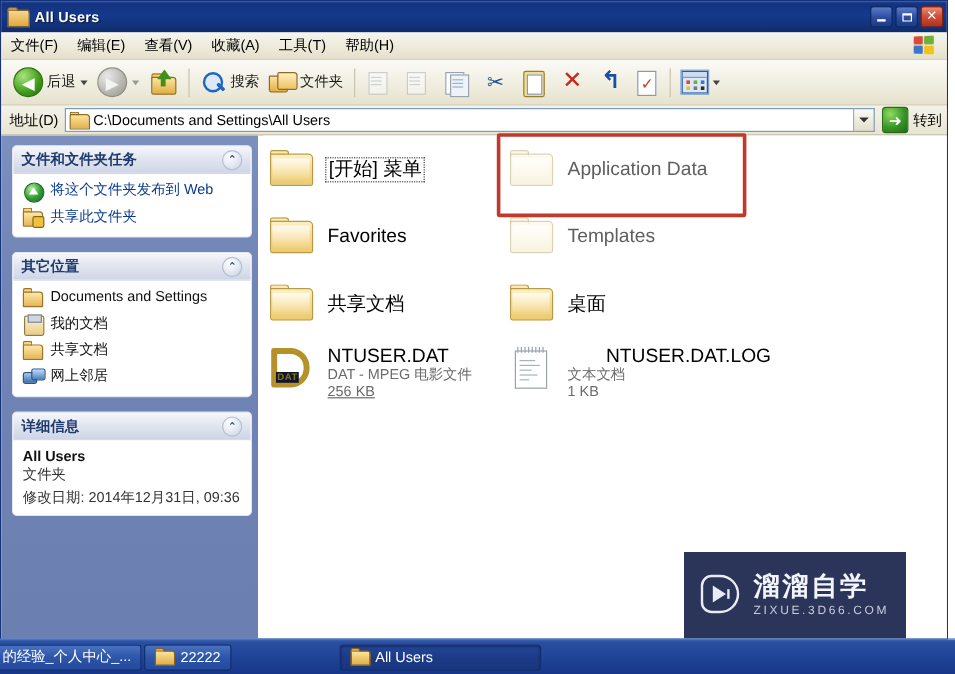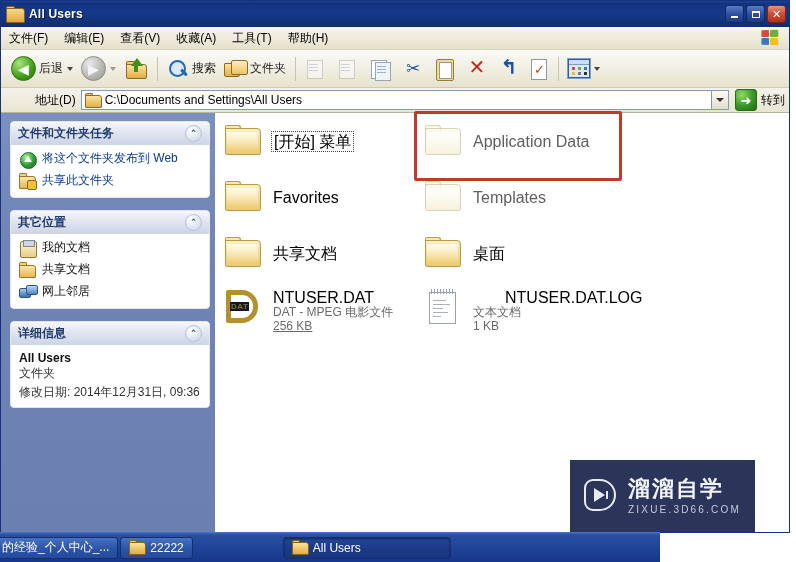--- a/index.html
+++ b/index.html
@@ -143,21 +143,21 @@
   .views-sel { outline:1px solid #7ba0d0; background:#dce8f7 !important; }
 
   
   .addrbar {
     position: absolute; left: 0; top: 87px; right: 0; height: 25px;
     background: linear-gradient(to bottom, #f4f2e9, #e9e5d2);
     border-bottom: 1px solid #b9b49e;
     display: flex; align-items: center; padding: 0 4px;
     box-sizing: border-box;
   }
-  .addr-label { font-size:12px; color:#000; padding:0 5px 0 3px; white-space:nowrap;margin-left:27px; }
+  .addr-label { font-size:12px; color:#000; padding:0 5px 0 3px; white-space:nowrap; }
   .addr-input {
     flex: 1; height: 20px; background:#fff; border:1px solid #7f9db9;
     display:flex; align-items:center; padding-left:3px; box-sizing:border-box;
   }
   .addr-folder { width:16px;height:13px;position:relative;margin-right:4px; flex:0 0 auto;}
   .addr-folder .bk { position:absolute;left:0;top:1px;width:15px;height:11px;background:linear-gradient(to bottom,#fbe49c,#e3b04a);border:1px solid #8f6a23;border-radius:1px 3px 1px 1px;}
   .addr-folder .tb2 { position:absolute;left:0;top:-1px;width:6px;height:3px;background:#f3cd72;border:1px solid #8f6a23;border-bottom:none;border-radius:2px 2px 0 0;}
   .addr-text { font-size:12px; color:#000; white-space:nowrap; }
   .addr-drop {
     width:17px; height:20px; background:linear-gradient(to bottom,#fbfaf6,#e3dfca);
@@ -279,21 +279,21 @@
   .bigfolder.hidden-f .tabt { background:#fbf6e4; border-color:#cdc39d; opacity:0.72; }
 
   
   .daticon { position:absolute; left:3px; top:3px; width:34px; height:33px; }
   .daticon .d {
     position:absolute; left:0; top:0; width:32px; height:33px;
     border:5px solid #b5912c; border-radius: 2px 16px 16px 2px;
     box-sizing:border-box; background:#fff;
   }
   .daticon .lbl {
-    position:absolute; left:4px; top:12px; font-size:8px; font-weight:bold;
+    position:absolute; left:4px; top:20px; font-size:8px; font-weight:bold;
     color:#8d7020; letter-spacing:0.5px;
     background:#0f172a; padding:0 1px;
   }
   
   .txticon { position:absolute; left:6px; top:2px; width:26px; height:33px; }
   .txticon .pg {
     position:absolute; left:0; top:3px; width:25px; height:30px; background:#fff;
     border:1px solid #9aa3ad;
   }
   .txticon .spiral { position:absolute; left:1px; top:0px; width:23px; height:5px; }
@@ -323,21 +323,21 @@
     border-left:11px solid #e9ecf5;
   }
   .wm-logo .bar {
     position:absolute; left:22px; top:12px; width:2.5px; height:8px; background:#e9ecf5;
   }
   .wm-text .cn { color:#f2f4fa; font-size:22px; font-weight:bold; letter-spacing:2px; line-height:24px; }
   .wm-text .en { color:#c6cbdd; font-size:10px; letter-spacing:2.2px; line-height:13px; margin-top:2px; }
 
   
   .taskbar {
-    position:absolute; left:0; bottom:0; width:660px; height:29px;
+    position:absolute; left:0; bottom:0; width:796px; height:29px;
     background: linear-gradient(to bottom, #3c63b4 0%, #2a4f9f 8%, #21459a 45%, #1b3d8f 75%, #17368a 100%);
     border-top:1px solid #4a72c0;
     display:flex; align-items:center;
   }
   .task-btn {
     height:22px; display:flex; align-items:center;
     padding:0 8px; margin-right:2px; border-radius:3px;
     color:#fff; font-size:12px; white-space:nowrap;
     background: linear-gradient(to bottom, #4a72c2, #2d55a8 50%, #26499c);
     border:1px solid #12306f;
@@ -545,20 +545,29 @@
             </div>
           </div>
         </div>
 
         <div class="grp">
           <div class="grp-head">
             <span class="grp-title">其它位置</span>
             <span class="grp-chev">⌃</span>
           </div>
           <div class="grp-body">
+            <div class="side-row">
+              <span class="side-icon">
+                  <span class="sf">
+                    <span class="t"></span>
+                    <span class="b"></span>
+                  </span>
+                </span>
+              <span class="side-label dark">Documents and Settings</span>
+            </div>
             <div class="side-row">
               <span class="side-icon">
                   <span class="mydoc"></span>
                 </span>
               <span class="side-label dark">我的文档</span>
             </div>
             <div class="side-row">
               <span class="side-icon">
                   <span class="sf">
                     <span class="t"></span>

